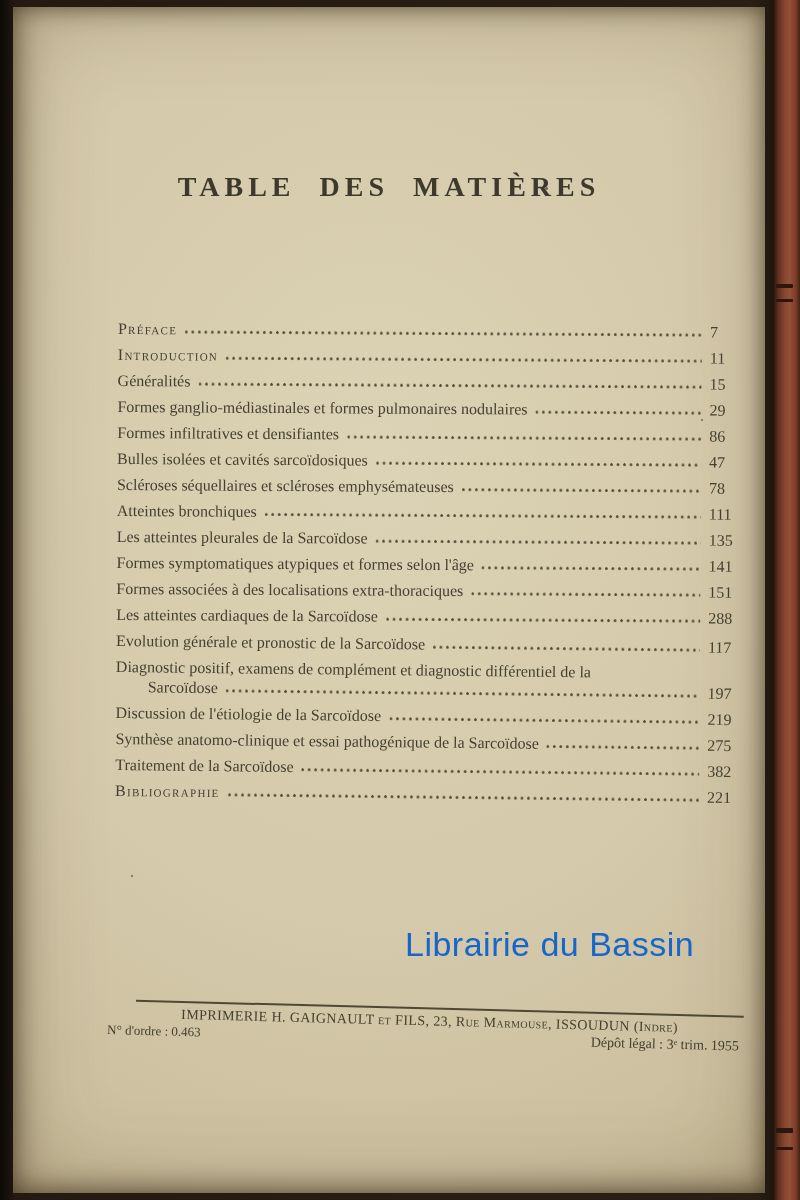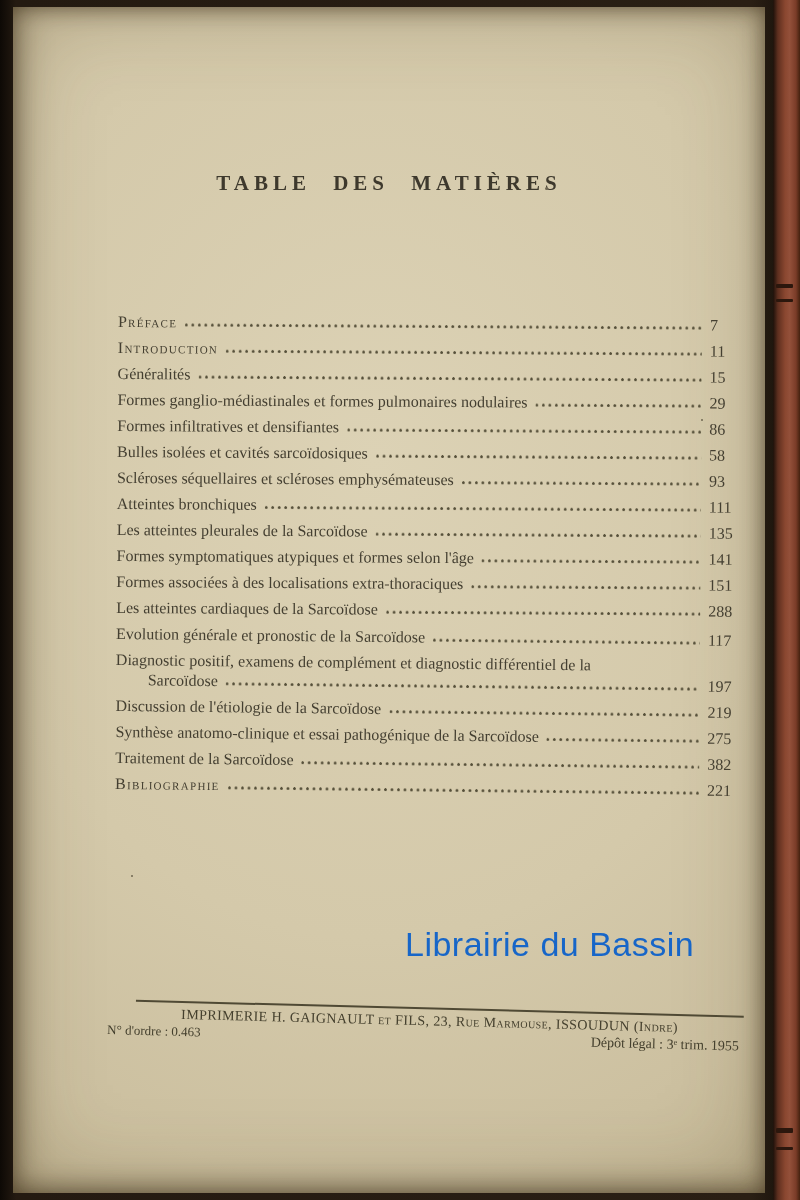--- a/index.html
+++ b/index.html
@@ -38,21 +38,21 @@
       inset 0 10px 22px -10px rgba(45,32,14,.35);
   }
   .speck { position: absolute; background: #6f6752; border-radius: 50%; }
   .speck.s1 { left: 532px; top: 180px; width: 3px; height: 3px; }
   .speck.s2 { left: 118px; top: 868px; width: 2px; height: 2px; }
   .speck.s3 { left: 688px; top: 412px; width: 2px; height: 2px; }
 
   .title {
     margin: 0; padding-top: 164px;
     text-align: center;
-    font-size: 21px; font-weight: 700;
+    font-size: 28px; font-weight: 700;
     letter-spacing: 5px; word-spacing: 12px;
     color: #3e392d;
   }
 
   .toc {
     margin: 116px 0 0 105px; width: 622px;
     transform: rotate(.35deg); transform-origin: 0 0;
     color: #443f31;
     font-size: 16px;
   }
@@ -143,26 +143,26 @@
           <span class="pagenum">29</span>
         </div>
         <div class="toc-row">
           <span class="label">Formes infiltratives et densifiantes</span>
           <span class="leader"></span>
           <span class="pagenum">86</span>
         </div>
         <div class="toc-row">
           <span class="label">Bulles isolées et cavités sarcoïdosiques</span>
           <span class="leader"></span>
-          <span class="pagenum">58</span>
+          <span class="pagenum">47</span>
         </div>
         <div class="toc-row">
           <span class="label">Scléroses séquellaires et scléroses emphysémateuses</span>
           <span class="leader"></span>
-          <span class="pagenum">93</span>
+          <span class="pagenum">78</span>
         </div>
         <div class="toc-row">
           <span class="label">Atteintes bronchiques</span>
           <span class="leader"></span>
           <span class="pagenum">111</span>
         </div>
         <div class="toc-row">
           <span class="label">Les atteintes pleurales de la Sarcoïdose</span>
           <span class="leader"></span>
           <span class="pagenum">135</span>

